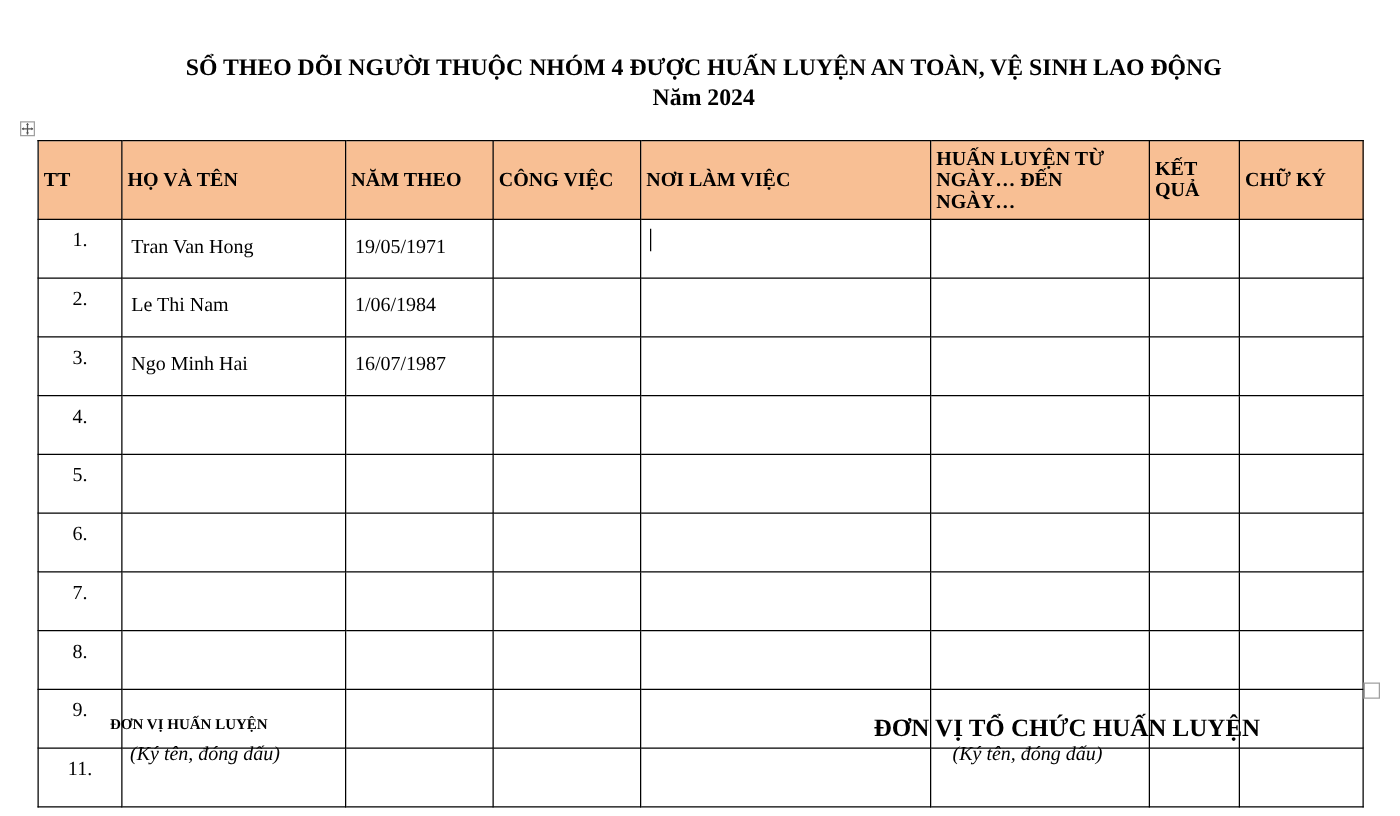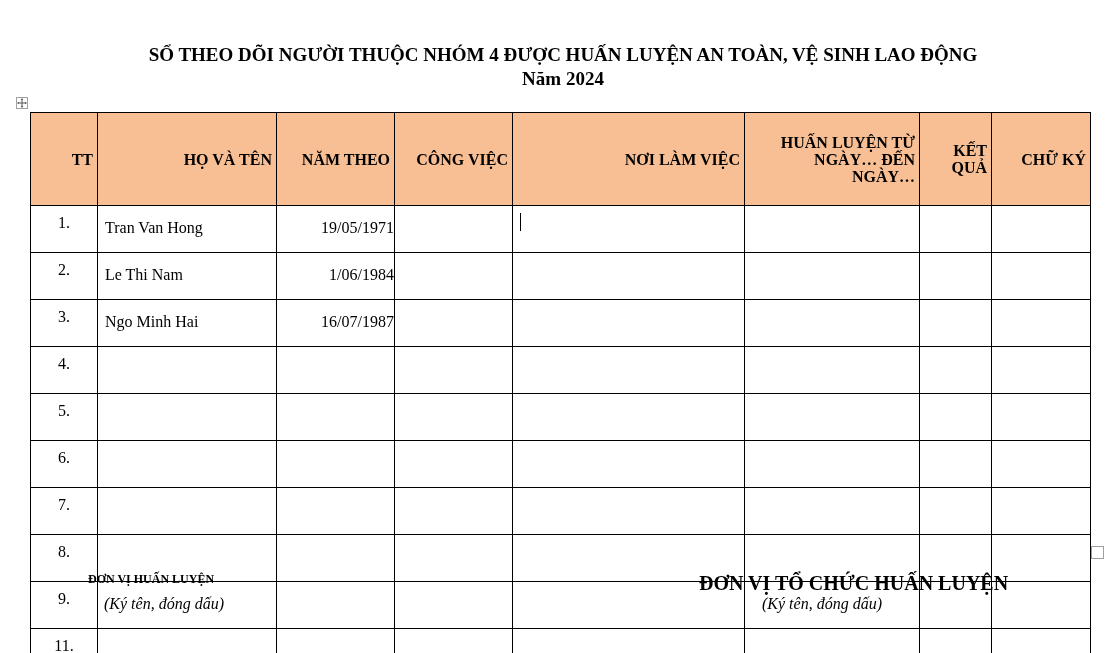--- a/index.html
+++ b/index.html
@@ -11,25 +11,25 @@
            font-weight: bold; font-size: 19px; line-height: 22px; }
   .move-handle { position: absolute; left: 16px; top: 97px; width: 12px; height: 12px;
            border: 1px solid #a0a0a0; box-sizing: border-box; background: #fff;
            font-size: 10px; line-height: 10px; text-align: center; color: #555; }
   .resize-handle { position: absolute; left: 1091px; top: 546px; width: 13px; height: 13px;
            border: 1px solid #a0a0a0; box-sizing: border-box; background: #fff; }
   table.log { position: absolute; left: 30px; top: 112px; border-collapse: collapse;
            table-layout: fixed; width: 1060px; }
   table.log th, table.log td { border: 1px solid #000; padding: 0; }
   table.log th { background: #f8bf94; font-weight: bold; font-size: 16px; line-height: 17px;
-           height: 60px; text-align: right; vertical-align: middle; padding: 16px 4px; }
+           height: 60px; text-align: left; vertical-align: middle; padding: 1px 4px; }
   table.log td { height: 33px; font-size: 16px; vertical-align: top; }
   td.tt { text-align: center; padding-top: 8px !important; }
   td.name { padding-left: 7px !important; padding-top: 13px !important; }
-  td.dob { padding-left: 7px !important; padding-top: 13px !important; text-align: right; }
+  td.dob { padding-left: 7px !important; padding-top: 13px !important; }
   .cursor { display: inline-block; width: 1px; height: 18px; background: #000;
            margin-left: 7px; margin-top: 7px; }
   .sig-left-title { position: absolute; left: 88px; top: 572px; font-weight: bold; font-size: 12px; }
   .sig-left-note { position: absolute; left: 104px; top: 595px; font-style: italic; font-size: 16px; }
   .sig-right-title { position: absolute; left: 699px; top: 572px; font-weight: bold; font-size: 20px; }
   .sig-right-note { position: absolute; left: 762px; top: 595px; font-style: italic; font-size: 16px; }
 </style>
 </head>
 <body>
 

